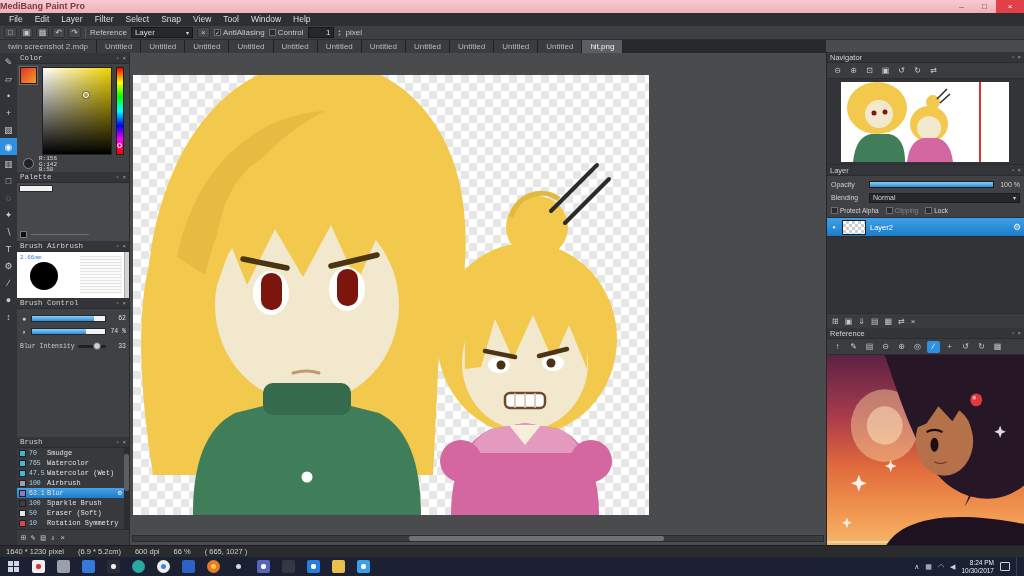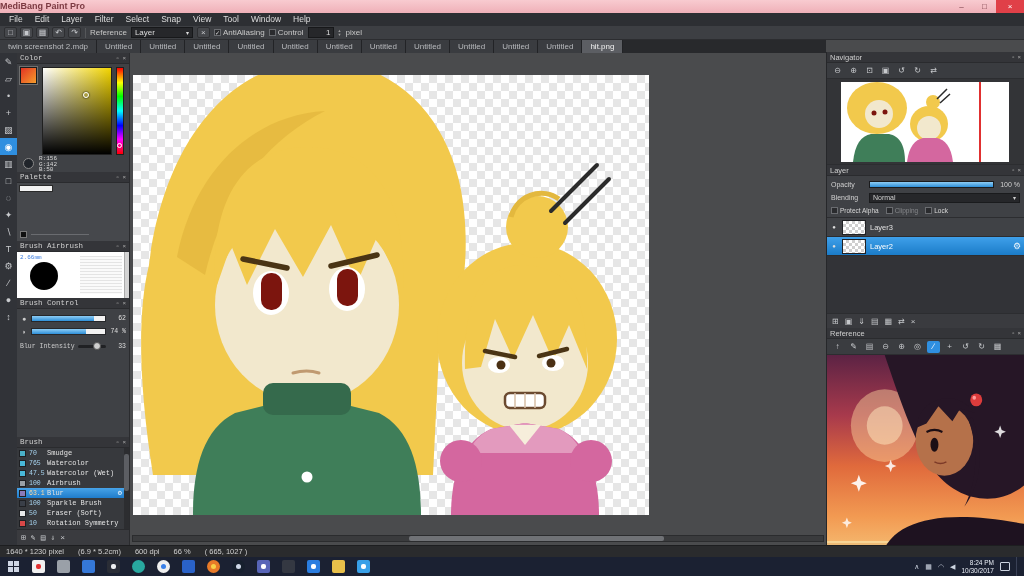--- a/index.html
+++ b/index.html
@@ -612,26 +612,20 @@
         <span>Clipping</span>
       </span>
       <span class="lc-check">
         <span class="cb"></span>
         <span>Lock</span>
       </span>
     </div>
   </div>
   <div class="layer-list">
 
-      <div class="layer-row">
-        <span class="l-eye">●</span>
-        <span class="l-thumb"></span>
-        <span>Layer3</span>
-        <span class="l-gear"></span>
-      </div>
 
       <div class="layer-row selected">
         <span class="l-eye">●</span>
         <span class="l-thumb"></span>
         <span>Layer2</span>
         <span class="l-gear">⚙</span>
       </div>
     </div>
   <div class="layer-foot">
 

